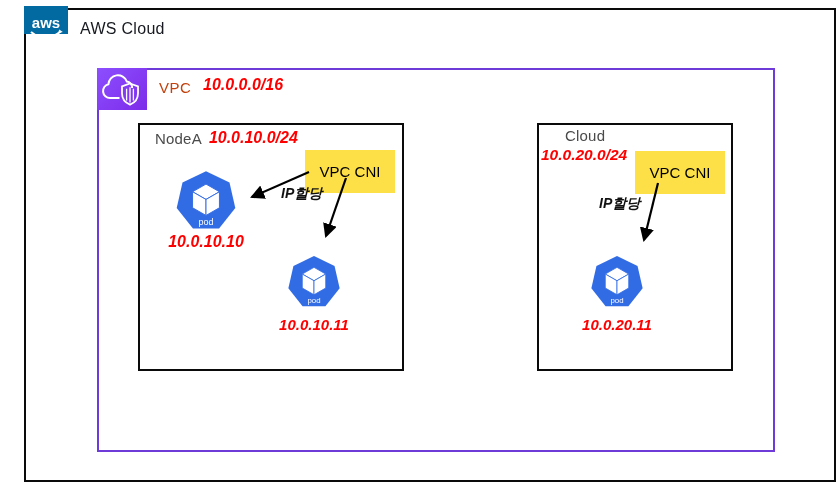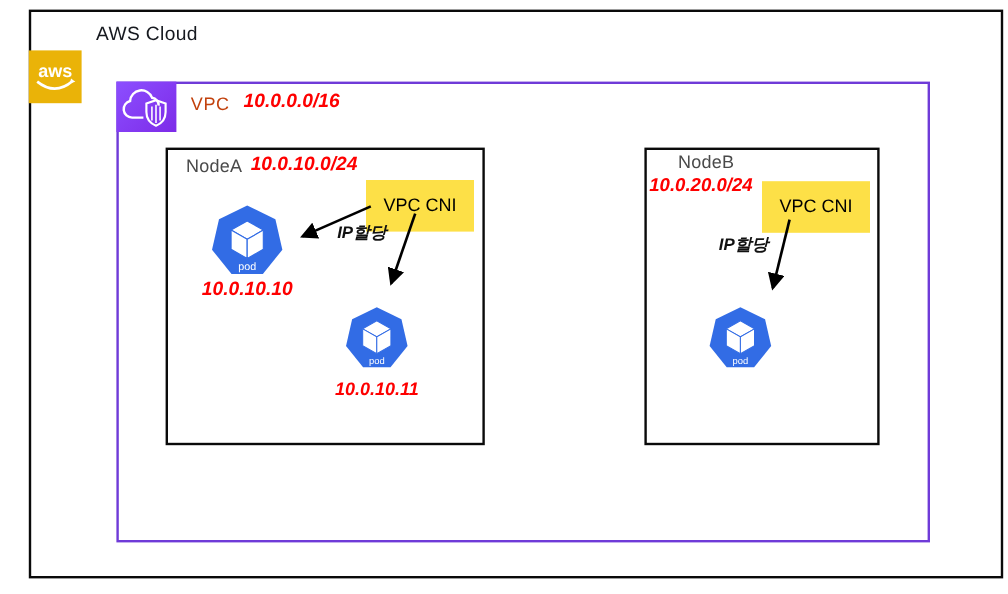--- a/index.html
+++ b/index.html
@@ -2,21 +2,21 @@
 <html><head>
 <meta charset="utf-8">
 <style>
   * { margin:0; padding:0; box-sizing:border-box; }
   html,body { background:#ffffff; }
   body { font-family:"Liberation Sans", sans-serif; }
   .stage { position:relative; width:840px; height:495px; background:#fff; overflow:hidden; }
 
   .outer-border { position:absolute; left:24px; top:8px; width:812px; height:474px; border:2px solid #0a0a0a; background:#fff; }
 
-  .aws-logo { position:absolute; left:24px; top:6px; width:44px; height:44px; background:#eab308; z-index:4;margin-top:36px; }
+  .aws-logo { position:absolute; left:24px; top:6px; width:44px; height:28px; background:#0369a1; z-index:4; }
   .aws-cloud-label { position:absolute; left:80px; top:20px; font-size:16px; color:#16191f; z-index:4; letter-spacing:.3px; }
 
   .vpc-box { position:absolute; left:97px; top:68px; width:678px; height:384px; border:2px solid #6F3BD8; background:#fff; }
   .vpc-icon { position:absolute; left:97px; top:68px; width:50px; height:42px; background:linear-gradient(135deg,#8C4FFF,#7D2BE8); z-index:3; }
   .vpc-label { position:absolute; left:159px; top:79px; font-size:15px; color:#c2410c; letter-spacing:.5px; z-index:3; }
   .red-text { color:#FE0000; font-weight:bold; font-style:italic; }
   .vpc-cidr { position:absolute; left:203px; top:76px; font-size:16px; z-index:3; }
 
   .node-box { position:absolute; background:#fff; border:2px solid #0a0a0a; }
   .node-a { left:138px; top:123px; width:266px; height:248px; }
@@ -100,34 +100,35 @@
       <polygon points="50,2 86.7,19.7 95.8,59.5 70.4,91.3 29.6,91.3 4.2,59.5 13.3,19.7" fill="#326CE5"></polygon>
       <polygon points="50,22 71,34 50,46 29,34" fill="#ffffff" stroke="#326CE5" stroke-width="1.5"></polygon>
       <polygon points="29,34 50,46 50,71 29,59" fill="#ffffff" stroke="#326CE5" stroke-width="1.5"></polygon>
       <polygon points="71,34 71,59 50,71 50,46" fill="#ffffff" stroke="#326CE5" stroke-width="1.5"></polygon>
       <text x="50" y="86" text-anchor="middle" fill="#ffffff" font-size="14" font-family="Liberation Sans, sans-serif">pod</text>
     </svg>
   </div>
   <div class="pod-ip pod-2-ip red-text">10.0.10.11</div>
 
   <div class="node-box node-b"></div>
-  <div class="node-name node-b-name">NodeB</div>
+  <div class="node-name node-b-name">Cloud</div>
   <div class="node-b-cidr red-text">10.0.20.0/24</div>
   <div class="cni-box cni-b">VPC CNI</div>
   <div class="alloc-label alloc-b">IP할당</div>
 
   <div class="pod pod-3">
     <svg viewBox="0 0 100 100" width="56" height="56">
       <polygon points="50,2 86.7,19.7 95.8,59.5 70.4,91.3 29.6,91.3 4.2,59.5 13.3,19.7" fill="#326CE5"></polygon>
       <polygon points="50,22 71,34 50,46 29,34" fill="#ffffff" stroke="#326CE5" stroke-width="1.5"></polygon>
       <polygon points="29,34 50,46 50,71 29,59" fill="#ffffff" stroke="#326CE5" stroke-width="1.5"></polygon>
       <polygon points="71,34 71,59 50,71 50,46" fill="#ffffff" stroke="#326CE5" stroke-width="1.5"></polygon>
       <text x="50" y="86" text-anchor="middle" fill="#ffffff" font-size="14" font-family="Liberation Sans, sans-serif">pod</text>
     </svg>
   </div>
+  <div class="pod-ip pod-3-ip red-text">10.0.20.11</div>
 
   <svg class="arrow-layer">
     <defs>
       <marker id="arrowhead" viewBox="0 0 10 10" refX="8.5" refY="5" markerWidth="6.5" markerHeight="6.5" orient="auto">
         <path d="M0,0 L10,5 L0,10 z" fill="#000"></path>
       </marker>
     </defs>
     <line x1="309" y1="172" x2="252" y2="197" stroke="#000" stroke-width="2.2" marker-end="url(#arrowhead)"></line>
     <line x1="346" y1="178" x2="326" y2="236" stroke="#000" stroke-width="2.2" marker-end="url(#arrowhead)"></line>
     <line x1="658" y1="183" x2="644" y2="240" stroke="#000" stroke-width="2.2" marker-end="url(#arrowhead)"></line>

